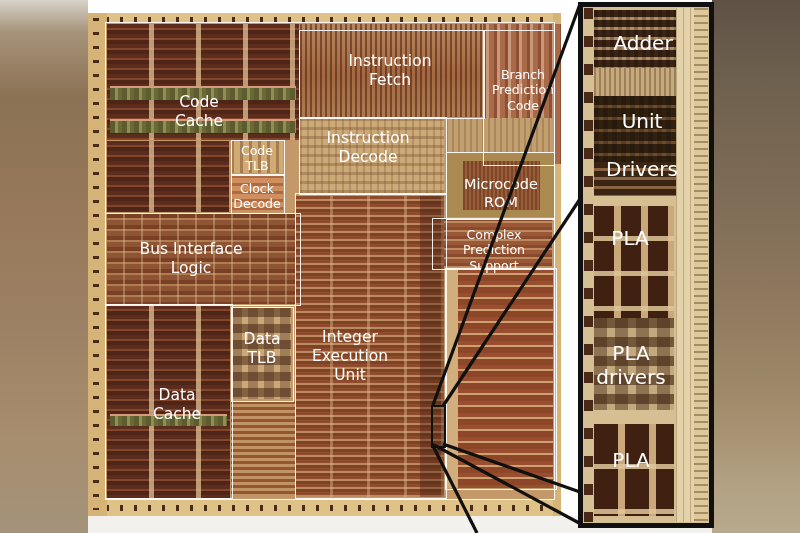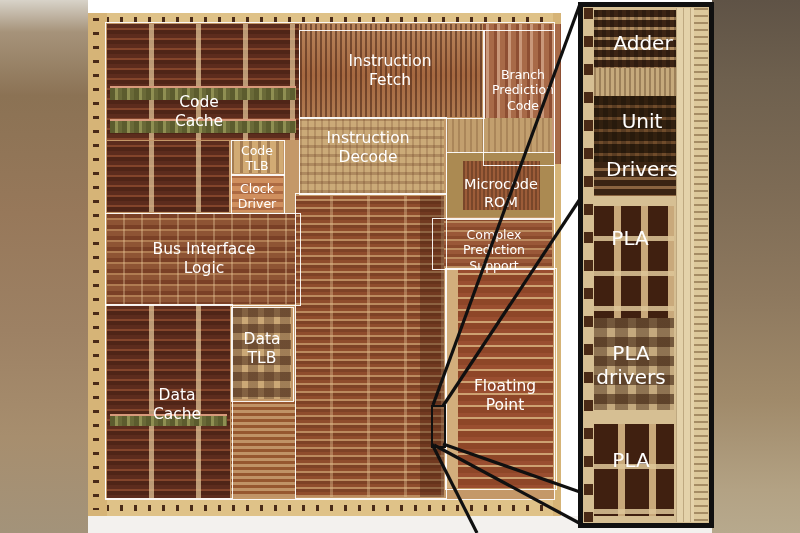--- a/index.html
+++ b/index.html
@@ -159,36 +159,37 @@
   <div class="abs lbl lbl-main" style="left:199px;top:112px">Code
 Cache</div>
   <div class="abs lbl lbl-main" style="left:390px;top:71px">Instruction
 Fetch</div>
   <div class="abs lbl lbl-small" style="left:523px;top:90px">Branch
 Prediction
 Code</div>
   <div class="abs lbl lbl-small" style="left:257px;top:158px">Code
 TLB</div>
   <div class="abs lbl lbl-small" style="left:257px;top:196px">Clock
-Driver</div>
+Decode</div>
   <div class="abs lbl lbl-main" style="left:368px;top:148px">Instruction
 Decode</div>
   <div class="abs lbl lbl-mid" style="left:501px;top:194px">Microcode
 ROM</div>
   <div class="abs lbl lbl-small" style="left:494px;top:250px">Complex
 Prediction
 Support</div>
-  <div class="abs lbl lbl-main" style="left:204px;top:259px">Bus Interface
+  <div class="abs lbl lbl-main" style="left:191px;top:259px">Bus Interface
 Logic</div>
   <div class="abs lbl lbl-main" style="left:262px;top:349px">Data
 TLB</div>
   <div class="abs lbl lbl-main" style="left:177px;top:405px">Data
 Cache</div>
-  <div class="abs lbl lbl-main" style="left:505px;top:396px">Floating
-Point</div>
+  <div class="abs lbl lbl-main" style="left:350px;top:356px">Integer
+Execution
+Unit</div>
 
   <div class="abs callout-rect" style="left:431px;top:405px;width:11px;height:39px"></div>
 
   <svg class="abs lines" width="800" height="533">
     <line x1="433" y1="405" x2="580" y2="4" stroke="#101010" stroke-width="3.2"></line>
     <line x1="443" y1="406" x2="580" y2="199" stroke="#101010" stroke-width="3.2"></line>
     <line x1="432" y1="444" x2="477" y2="533" stroke="#101010" stroke-width="3.2"></line>
     <line x1="443" y1="444" x2="580" y2="492" stroke="#101010" stroke-width="3.2"></line>
     <line x1="434" y1="445" x2="581" y2="524" stroke="#101010" stroke-width="3.2"></line>
   </svg>

